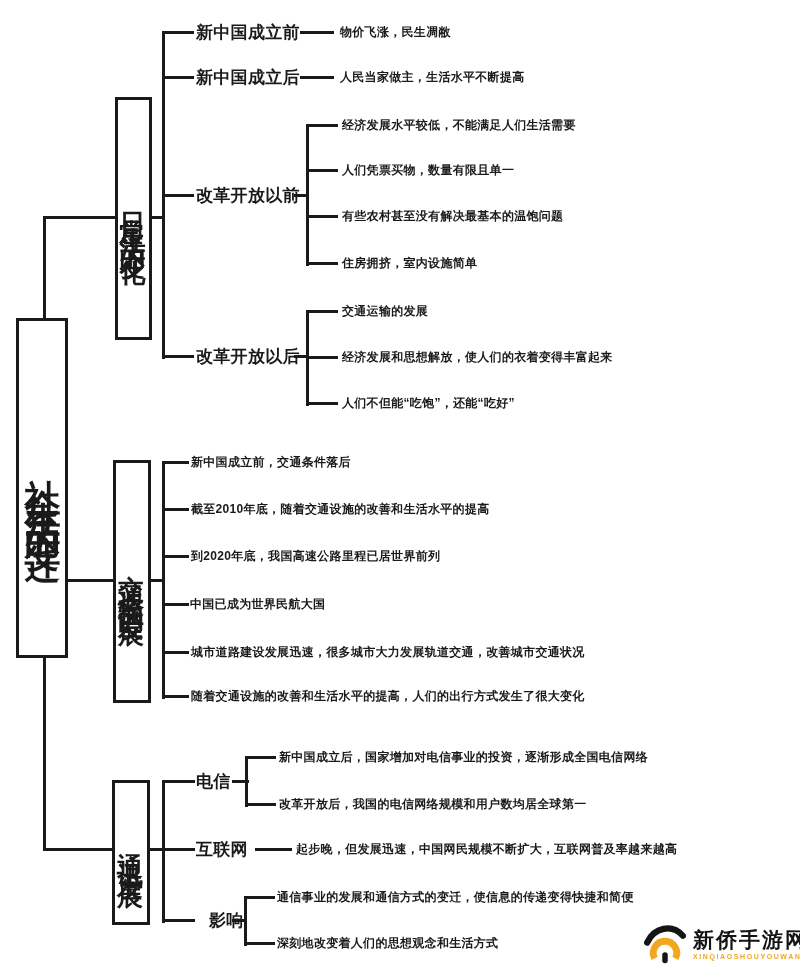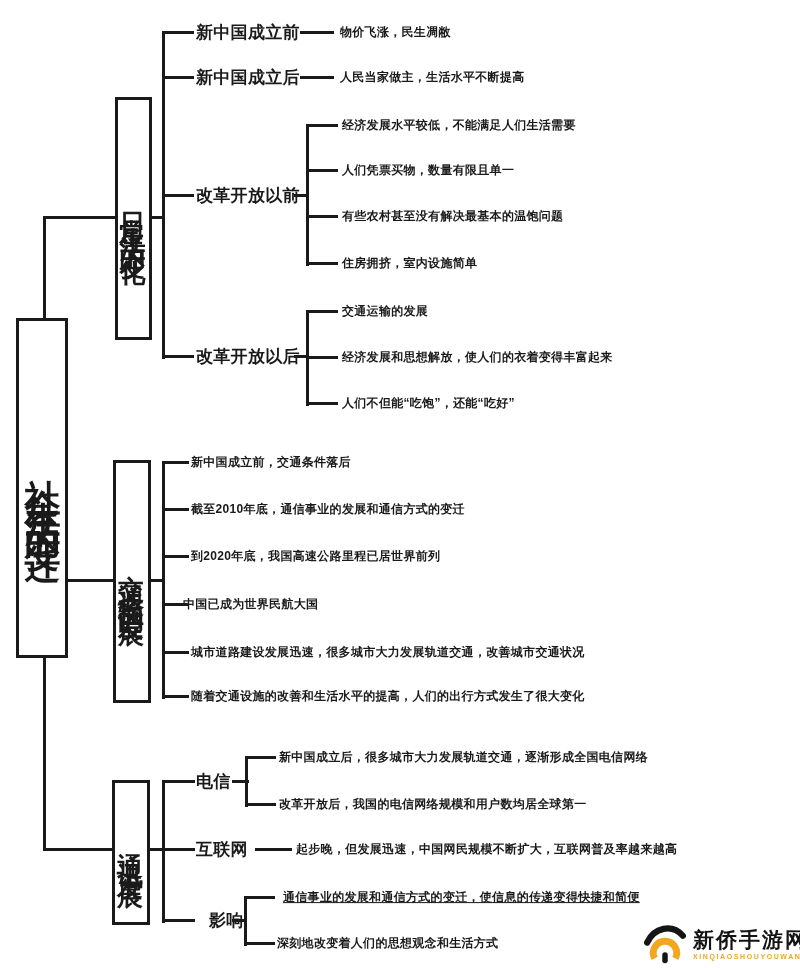--- a/index.html
+++ b/index.html
@@ -82,55 +82,55 @@
   <div class="txt" style="left:342px;top:404px;">人们不但能“吃饱”，还能“吃好”</div>
 
   <div class="vbox branch-box" style="left:113px;top:460px;width:38px;height:243px;">交通运输的发展</div>
 
   <div class="ln" style="left:150px;top:579px;width:14px;height:3px;"></div>
   <div class="ln" style="left:162px;top:461px;width:3px;height:238px;"></div>
 
   <div class="ln" style="left:162px;top:461px;width:27px;height:3px;"></div>
   <div class="txt" style="left:191px;top:463px;">新中国成立前，交通条件落后</div>
   <div class="ln" style="left:162px;top:508px;width:27px;height:3px;"></div>
-  <div class="txt" style="left:191px;top:510px;">截至2010年底，通信事业的发展和通信方式的变迁</div>
+  <div class="txt" style="left:191px;top:510px;">截至2010年底，随着交通设施的改善和生活水平的提高</div>
   <div class="ln" style="left:162px;top:555px;width:27px;height:3px;"></div>
   <div class="txt" style="left:191px;top:557px;">到2020年底，我国高速公路里程已居世界前列</div>
   <div class="ln" style="left:162px;top:603px;width:27px;height:3px;"></div>
-  <div class="txt" style="left:183px;top:605px;">中国已成为世界民航大国</div>
+  <div class="txt" style="left:190px;top:605px;">中国已成为世界民航大国</div>
   <div class="ln" style="left:162px;top:651px;width:27px;height:3px;"></div>
   <div class="txt" style="left:191px;top:653px;">城市道路建设发展迅速，很多城市大力发展轨道交通，改善城市交通状况</div>
   <div class="ln" style="left:162px;top:695px;width:27px;height:3px;"></div>
   <div class="txt" style="left:191px;top:697px;">随着交通设施的改善和生活水平的提高，人们的出行方式发生了很大变化</div>
 
   <div class="vbox branch-box short" style="left:112px;top:780px;width:38px;height:145px;">通讯发展</div>
 
   <div class="ln" style="left:149px;top:848px;width:15px;height:3px;"></div>
   <div class="ln" style="left:162px;top:780px;width:3px;height:143px;"></div>
 
   <div class="ln" style="left:162px;top:780px;width:33px;height:3px;"></div>
   <div class="txt lbl" style="left:196px;top:782px;">电信</div>
   <div class="ln" style="left:232px;top:780px;width:17px;height:3px;"></div>
   <div class="ln" style="left:245px;top:756px;width:3px;height:51px;"></div>
   <div class="ln" style="left:245px;top:756px;width:31px;height:3px;"></div>
-  <div class="txt" style="left:279px;top:758px;">新中国成立后，很多城市大力发展轨道交通，逐渐形成全国电信网络</div>
+  <div class="txt" style="left:279px;top:758px;">新中国成立后，国家增加对电信事业的投资，逐渐形成全国电信网络</div>
   <div class="ln" style="left:245px;top:803px;width:31px;height:3px;"></div>
   <div class="txt" style="left:279px;top:805px;">改革开放后，我国的电信网络规模和用户数均居全球第一</div>
 
   <div class="ln" style="left:162px;top:848px;width:33px;height:3px;"></div>
   <div class="txt lbl" style="left:196px;top:850px;">互联网</div>
   <div class="ln" style="left:255px;top:848px;width:37px;height:3px;"></div>
   <div class="txt" style="left:296px;top:850px;">起步晚，但发展迅速，中国网民规模不断扩大，互联网普及率越来越高</div>
 
   <div class="ln" style="left:162px;top:919px;width:33px;height:3px;"></div>
   <div class="txt lbl" style="left:196px;top:921px;margin-left:13px;">影响</div>
   <div class="ln" style="left:232px;top:919px;width:15px;height:3px;"></div>
   <div class="ln" style="left:244px;top:896px;width:3px;height:50px;"></div>
   <div class="ln" style="left:244px;top:896px;width:31px;height:3px;"></div>
-  <div class="txt" style="left:283px;top:898px;text-decoration:underline;">通信事业的发展和通信方式的变迁，使信息的传递变得快捷和简便</div>
+  <div class="txt" style="left:277px;top:898px;">通信事业的发展和通信方式的变迁，使信息的传递变得快捷和简便</div>
   <div class="ln" style="left:244px;top:942px;width:31px;height:3px;"></div>
   <div class="txt" style="left:277px;top:944px;">深刻地改变着人们的思想观念和生活方式</div>
 
   <div class="watermark" style="left:644px;top:922px;">
     <svg width="42" height="44" viewBox="0 0 60 64" aria-hidden="true">
       <path d="M4 30 C 14 8, 40 2, 56 20" stroke="#151515" stroke-width="9" fill="none" stroke-linecap="round"></path>
       <path d="M15 53 A 17 17 0 1 1 45 53" stroke="#f2a71e" stroke-width="10" fill="none"></path>
       <rect x="26" y="44" width="8" height="16" rx="4" fill="#151515"></rect>
     </svg>
     <div class="wm-text">

